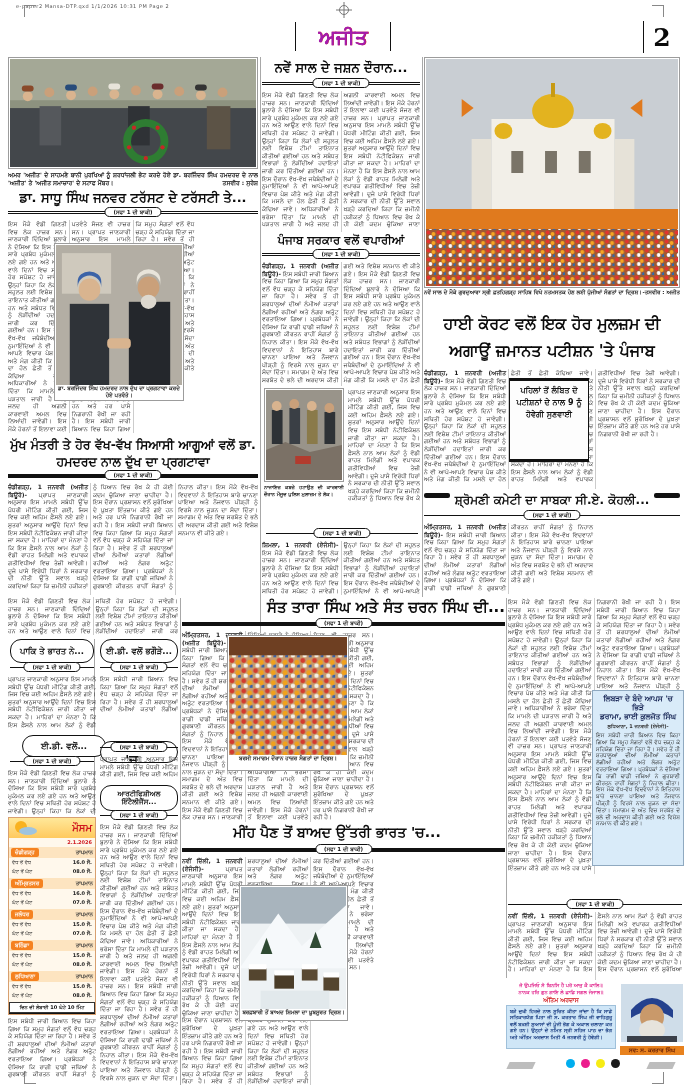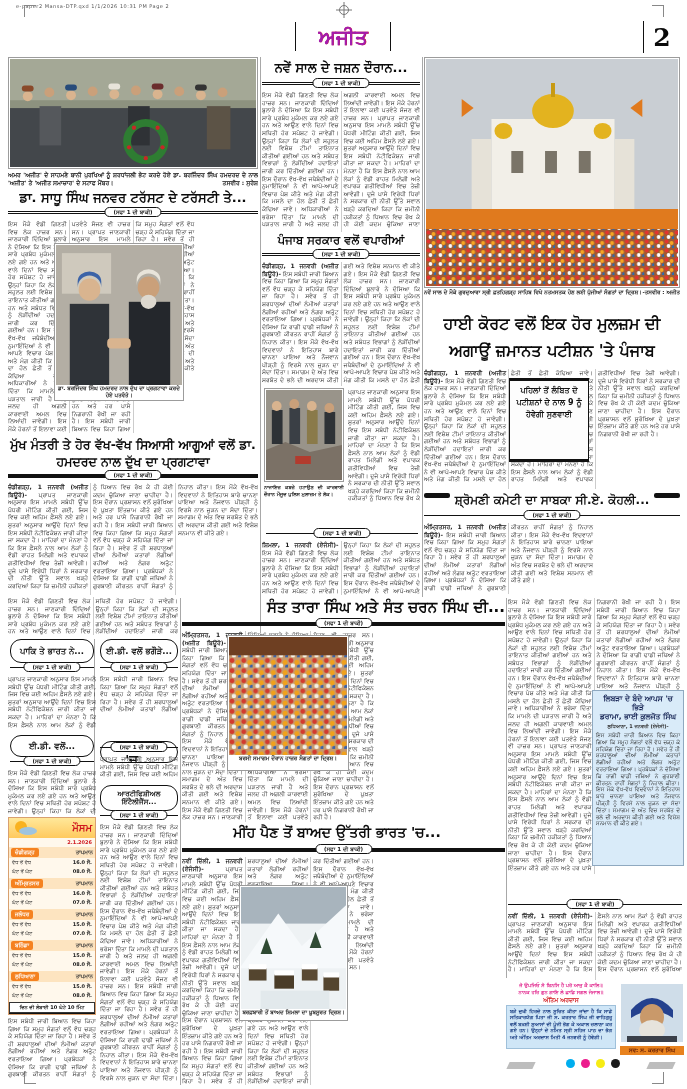--- a/index.html
+++ b/index.html
@@ -177,21 +177,21 @@
   <div class="cols c2" style="left:8px;top:597px;width:170px;height:38px;">
     <span>ਇਸ ਮੌਕੇ ਵੱਡੀ ਗਿਣਤੀ ਵਿਚ ਲੋਕ ਹਾਜ਼ਰ ਸਨ। ਜਾਣਕਾਰੀ ਦਿੰਦਿਆਂ ਬੁਲਾਰੇ ਨੇ ਦੱਸਿਆ ਕਿ ਇਸ ਸਬੰਧੀ ਸਾਰੇ ਪ੍ਰਬੰਧ ਮੁਕੰਮਲ ਕਰ ਲਏ ਗਏ ਹਨ ਅਤੇ ਆਉਣ ਵਾਲੇ ਦਿਨਾਂ ਵਿਚ ਸਥਿਤੀ ਹੋਰ ਸਪੱਸ਼ਟ ਹੋ ਜਾਵੇਗੀ। ਉਨ੍ਹਾਂ ਕਿਹਾ ਕਿ ਲੋਕਾਂ ਦੀ ਸਹੂਲਤ ਲਈ ਵਿਸ਼ੇਸ਼ ਟੀਮਾਂ ਤਾਇਨਾਤ ਕੀਤੀਆਂ ਗਈਆਂ ਹਨ ਅਤੇ ਸਬੰਧਤ ਵਿਭਾਗਾਂ ਨੂੰ ਲੋੜੀਂਦੀਆਂ ਹਦਾਇਤਾਂ ਜਾਰੀ ਕਰ ਦਿੱਤੀਆਂ ਗਈਆਂ ਹਨ। ਇਸ ਦੌਰਾਨ ਵੱਖ-ਵੱਖ ਜਥੇਬੰਦੀਆਂ ਦੇ ਨੁਮਾਇੰਦਿਆਂ ਨੇ ਵੀ ਆਪੋ-ਆਪਣੇ ਵਿਚਾਰ ਪੇਸ਼ ਕੀਤੇ ਅਤੇ ਮੰਗ ਕੀਤੀ ਕਿ ਮਸਲੇ ਦਾ ਹੱਲ ਛੇਤੀ ਤੋਂ ਛੇਤੀ ਕੱਢਿਆ ਜਾਵੇ। ਅਧਿਕਾਰੀਆਂ ਨੇ ਭਰੋਸਾ ਦਿੱਤਾ ਕਿ ਮਾਮਲੇ ਦੀ ਪੜਤਾਲ ਜਾਰੀ ਹੈ ਅਤੇ ਜਲਦ ਹੀ ਅਗਲੀ ਕਾਰਵਾਈ ਅਮਲ ਵਿਚ ਲਿਆਂਦੀ ਜਾਵੇਗੀ। ਇਸ ਮੌਕੇ ਹੋਰਨਾਂ ਤੋਂ ਇਲਾਵਾ ਕਈ ਪਤਵੰਤੇ ਸੱਜਣ ਵੀ ਹਾਜ਼ਰ ਸਨ।</span>
   </div>
 
   <div class="round-head" style="left:10px;top:639px;width:84px;height:24px;font-size:8.5px;">ਪਾਕਿ ਤੇ ਭਾਰਤ ਨੇ...</div>
   <div class="pill-row" style="left:10px;top:663px;width:84px;">
       <span class="pill">(ਸਫਾ 1 ਦੀ ਬਾਕੀ)</span>
     </div>
   <div class="cols c1" style="left:8px;top:675px;width:88px;height:58px;"><span>ਪ੍ਰਾਪਤ ਜਾਣਕਾਰੀ ਅਨੁਸਾਰ ਇਸ ਮਾਮਲੇ ਸਬੰਧੀ ਉੱਚ ਪੱਧਰੀ ਮੀਟਿੰਗ ਕੀਤੀ ਗਈ, ਜਿਸ ਵਿਚ ਕਈ ਅਹਿਮ ਫ਼ੈਸਲੇ ਲਏ ਗਏ। ਸੂਤਰਾਂ ਅਨੁਸਾਰ ਆਉਂਦੇ ਦਿਨਾਂ ਵਿਚ ਇਸ ਸਬੰਧੀ ਨੋਟੀਫਿਕੇਸ਼ਨ ਜਾਰੀ ਕੀਤਾ ਜਾ ਸਕਦਾ ਹੈ। ਮਾਹਿਰਾਂ ਦਾ ਮੰਨਣਾ ਹੈ ਕਿ ਇਸ ਫ਼ੈਸਲੇ ਨਾਲ ਆਮ ਲੋਕਾਂ ਨੂੰ ਵੱਡੀ ਰਾਹਤ ਮਿਲੇਗੀ ਅਤੇ ਵਪਾਰਕ ਗਤੀਵਿਧੀਆਂ ਵਿਚ ਤੇਜ਼ੀ ਆਵੇਗੀ। ਦੂਜੇ ਪਾਸੇ ਵਿਰੋਧੀ ਧਿਰਾਂ ਨੇ ਸਰਕਾਰ ਦੀ ਨੀਤੀ ਉੱਤੇ ਸਵਾਲ ਖੜ੍ਹੇ ਕਰਦਿਆਂ ਕਿਹਾ ਕਿ ਜ਼ਮੀਨੀ ਹਕੀਕਤਾਂ ਨੂੰ ਧਿਆਨ ਵਿਚ ਰੱਖ ਕੇ ਹੀ ਕੋਈ ਕਦਮ ਚੁੱਕਿਆ ਜਾਣਾ ਚਾਹੀਦਾ ਹੈ। ਇਸ ਦੌਰਾਨ ਪ੍ਰਸ਼ਾਸਨ ਵਲੋਂ ਸੁਰੱਖਿਆ ਦੇ ਪੁਖ਼ਤਾ ਇੰਤਜ਼ਾਮ ਕੀਤੇ ਗਏ ਹਨ ਅਤੇ ਹਰ ਪਾਸੇ ਨਿਗਰਾਨੀ ਰੱਖੀ ਜਾ ਰਹੀ ਹੈ।</span></div>
 
-  <div class="round-head" style="left:10px;top:735px;width:84px;height:22px;font-size:8.5px;">ਈ.ਡੀ. ਵਲੋਂ...</div>
+  <div class="round-head" style="left:22px;top:735px;width:84px;height:22px;font-size:8.5px;">ਈ.ਡੀ. ਵਲੋਂ...</div>
   <div class="pill-row" style="left:10px;top:757px;width:84px;">
       <span class="pill">(ਸਫਾ 1 ਦੀ ਬਾਕੀ)</span>
     </div>
   <div class="cols c1" style="left:8px;top:769px;width:88px;height:46px;"><span>ਇਸ ਮੌਕੇ ਵੱਡੀ ਗਿਣਤੀ ਵਿਚ ਲੋਕ ਹਾਜ਼ਰ ਸਨ। ਜਾਣਕਾਰੀ ਦਿੰਦਿਆਂ ਬੁਲਾਰੇ ਨੇ ਦੱਸਿਆ ਕਿ ਇਸ ਸਬੰਧੀ ਸਾਰੇ ਪ੍ਰਬੰਧ ਮੁਕੰਮਲ ਕਰ ਲਏ ਗਏ ਹਨ ਅਤੇ ਆਉਣ ਵਾਲੇ ਦਿਨਾਂ ਵਿਚ ਸਥਿਤੀ ਹੋਰ ਸਪੱਸ਼ਟ ਹੋ ਜਾਵੇਗੀ। ਉਨ੍ਹਾਂ ਕਿਹਾ ਕਿ ਲੋਕਾਂ ਦੀ ਸਹੂਲਤ ਲਈ ਵਿਸ਼ੇਸ਼ ਟੀਮਾਂ ਤਾਇਨਾਤ ਕੀਤੀਆਂ ਗਈਆਂ ਹਨ ਅਤੇ ਸਬੰਧਤ ਵਿਭਾਗਾਂ ਨੂੰ ਲੋੜੀਂਦੀਆਂ ਹਦਾਇਤਾਂ ਜਾਰੀ ਕਰ ਦਿੱਤੀਆਂ ਗਈਆਂ ਹਨ। ਇਸ ਦੌਰਾਨ ਵੱਖ-ਵੱਖ ਜਥੇਬੰਦੀਆਂ ਦੇ ਨੁਮਾਇੰਦਿਆਂ ਨੇ ਵੀ ਆਪੋ-ਆਪਣੇ ਵਿਚਾਰ ਪੇਸ਼ ਕੀਤੇ ਅਤੇ ਮੰਗ ਕੀਤੀ ਕਿ ਮਸਲੇ ਦਾ ਹੱਲ ਛੇਤੀ ਤੋਂ ਛੇਤੀ ਕੱਢਿਆ ਜਾਵੇ। ਅਧਿਕਾਰੀਆਂ ਨੇ ਭਰੋਸਾ ਦਿੱਤਾ ਕਿ ਮਾਮਲੇ ਦੀ ਪੜਤਾਲ ਜਾਰੀ ਹੈ ਅਤੇ ਜਲਦ ਹੀ ਅਗਲੀ ਕਾਰਵਾਈ ਅਮਲ ਵਿਚ ਲਿਆਂਦੀ ਜਾਵੇਗੀ। ਇਸ ਮੌਕੇ ਹੋਰਨਾਂ ਤੋਂ ਇਲਾਵਾ ਕਈ ਪਤਵੰਤੇ ਸੱਜਣ ਵੀ ਹਾਜ਼ਰ ਸਨ।</span></div>
 
   <div class="round-head" style="left:100px;top:639px;width:78px;height:24px;font-size:8.5px;">ਈ.ਡੀ. ਵਲੋਂ ਭਗੌੜੇ...</div>
   <div class="pill-row" style="left:100px;top:663px;width:78px;">
       <span class="pill">(ਸਫਾ 1 ਦੀ ਬਾਕੀ)</span>
     </div>
   <div class="cols c1" style="left:100px;top:675px;width:78px;height:44px;"><span>ਇਸ ਸਬੰਧੀ ਜਾਰੀ ਬਿਆਨ ਵਿਚ ਕਿਹਾ ਗਿਆ ਕਿ ਸਮੂਹ ਸੰਗਤਾਂ ਵਲੋਂ ਵੱਧ ਚੜ੍ਹ ਕੇ ਸਹਿਯੋਗ ਦਿੱਤਾ ਜਾ ਰਿਹਾ ਹੈ। ਸਵੇਰ ਤੋਂ ਹੀ ਸ਼ਰਧਾਲੂਆਂ ਦੀਆਂ ਲੰਮੀਆਂ ਕਤਾਰਾਂ ਲੱਗੀਆਂ ਰਹੀਆਂ ਅਤੇ ਲੰਗਰ ਅਤੁੱਟ ਵਰਤਾਇਆ ਗਿਆ। ਪ੍ਰਬੰਧਕਾਂ ਨੇ ਦੱਸਿਆ ਕਿ ਰਾਗੀ ਢਾਡੀ ਜਥਿਆਂ ਨੇ ਗੁਰਬਾਣੀ ਕੀਰਤਨ ਰਾਹੀਂ ਸੰਗਤਾਂ ਨੂੰ ਨਿਹਾਲ ਕੀਤਾ। ਇਸ ਮੌਕੇ ਵੱਖ-ਵੱਖ ਵਿਦਵਾਨਾਂ ਨੇ ਇਤਿਹਾਸ ਬਾਰੇ ਚਾਨਣਾ ਪਾਇਆ ਅਤੇ ਨੌਜਵਾਨ ਪੀੜ੍ਹੀ ਨੂੰ ਵਿਰਸੇ ਨਾਲ ਜੁੜਨ ਦਾ ਸੱਦਾ ਦਿੱਤਾ। ਸਮਾਗਮ ਦੇ ਅੰਤ ਵਿਚ ਸਰਬੱਤ ਦੇ ਭਲੇ ਦੀ ਅਰਦਾਸ ਕੀਤੀ ਗਈ ਅਤੇ ਵਿਸ਼ੇਸ਼ ਸਨਮਾਨ ਵੀ ਕੀਤੇ ਗਏ।</span></div>

